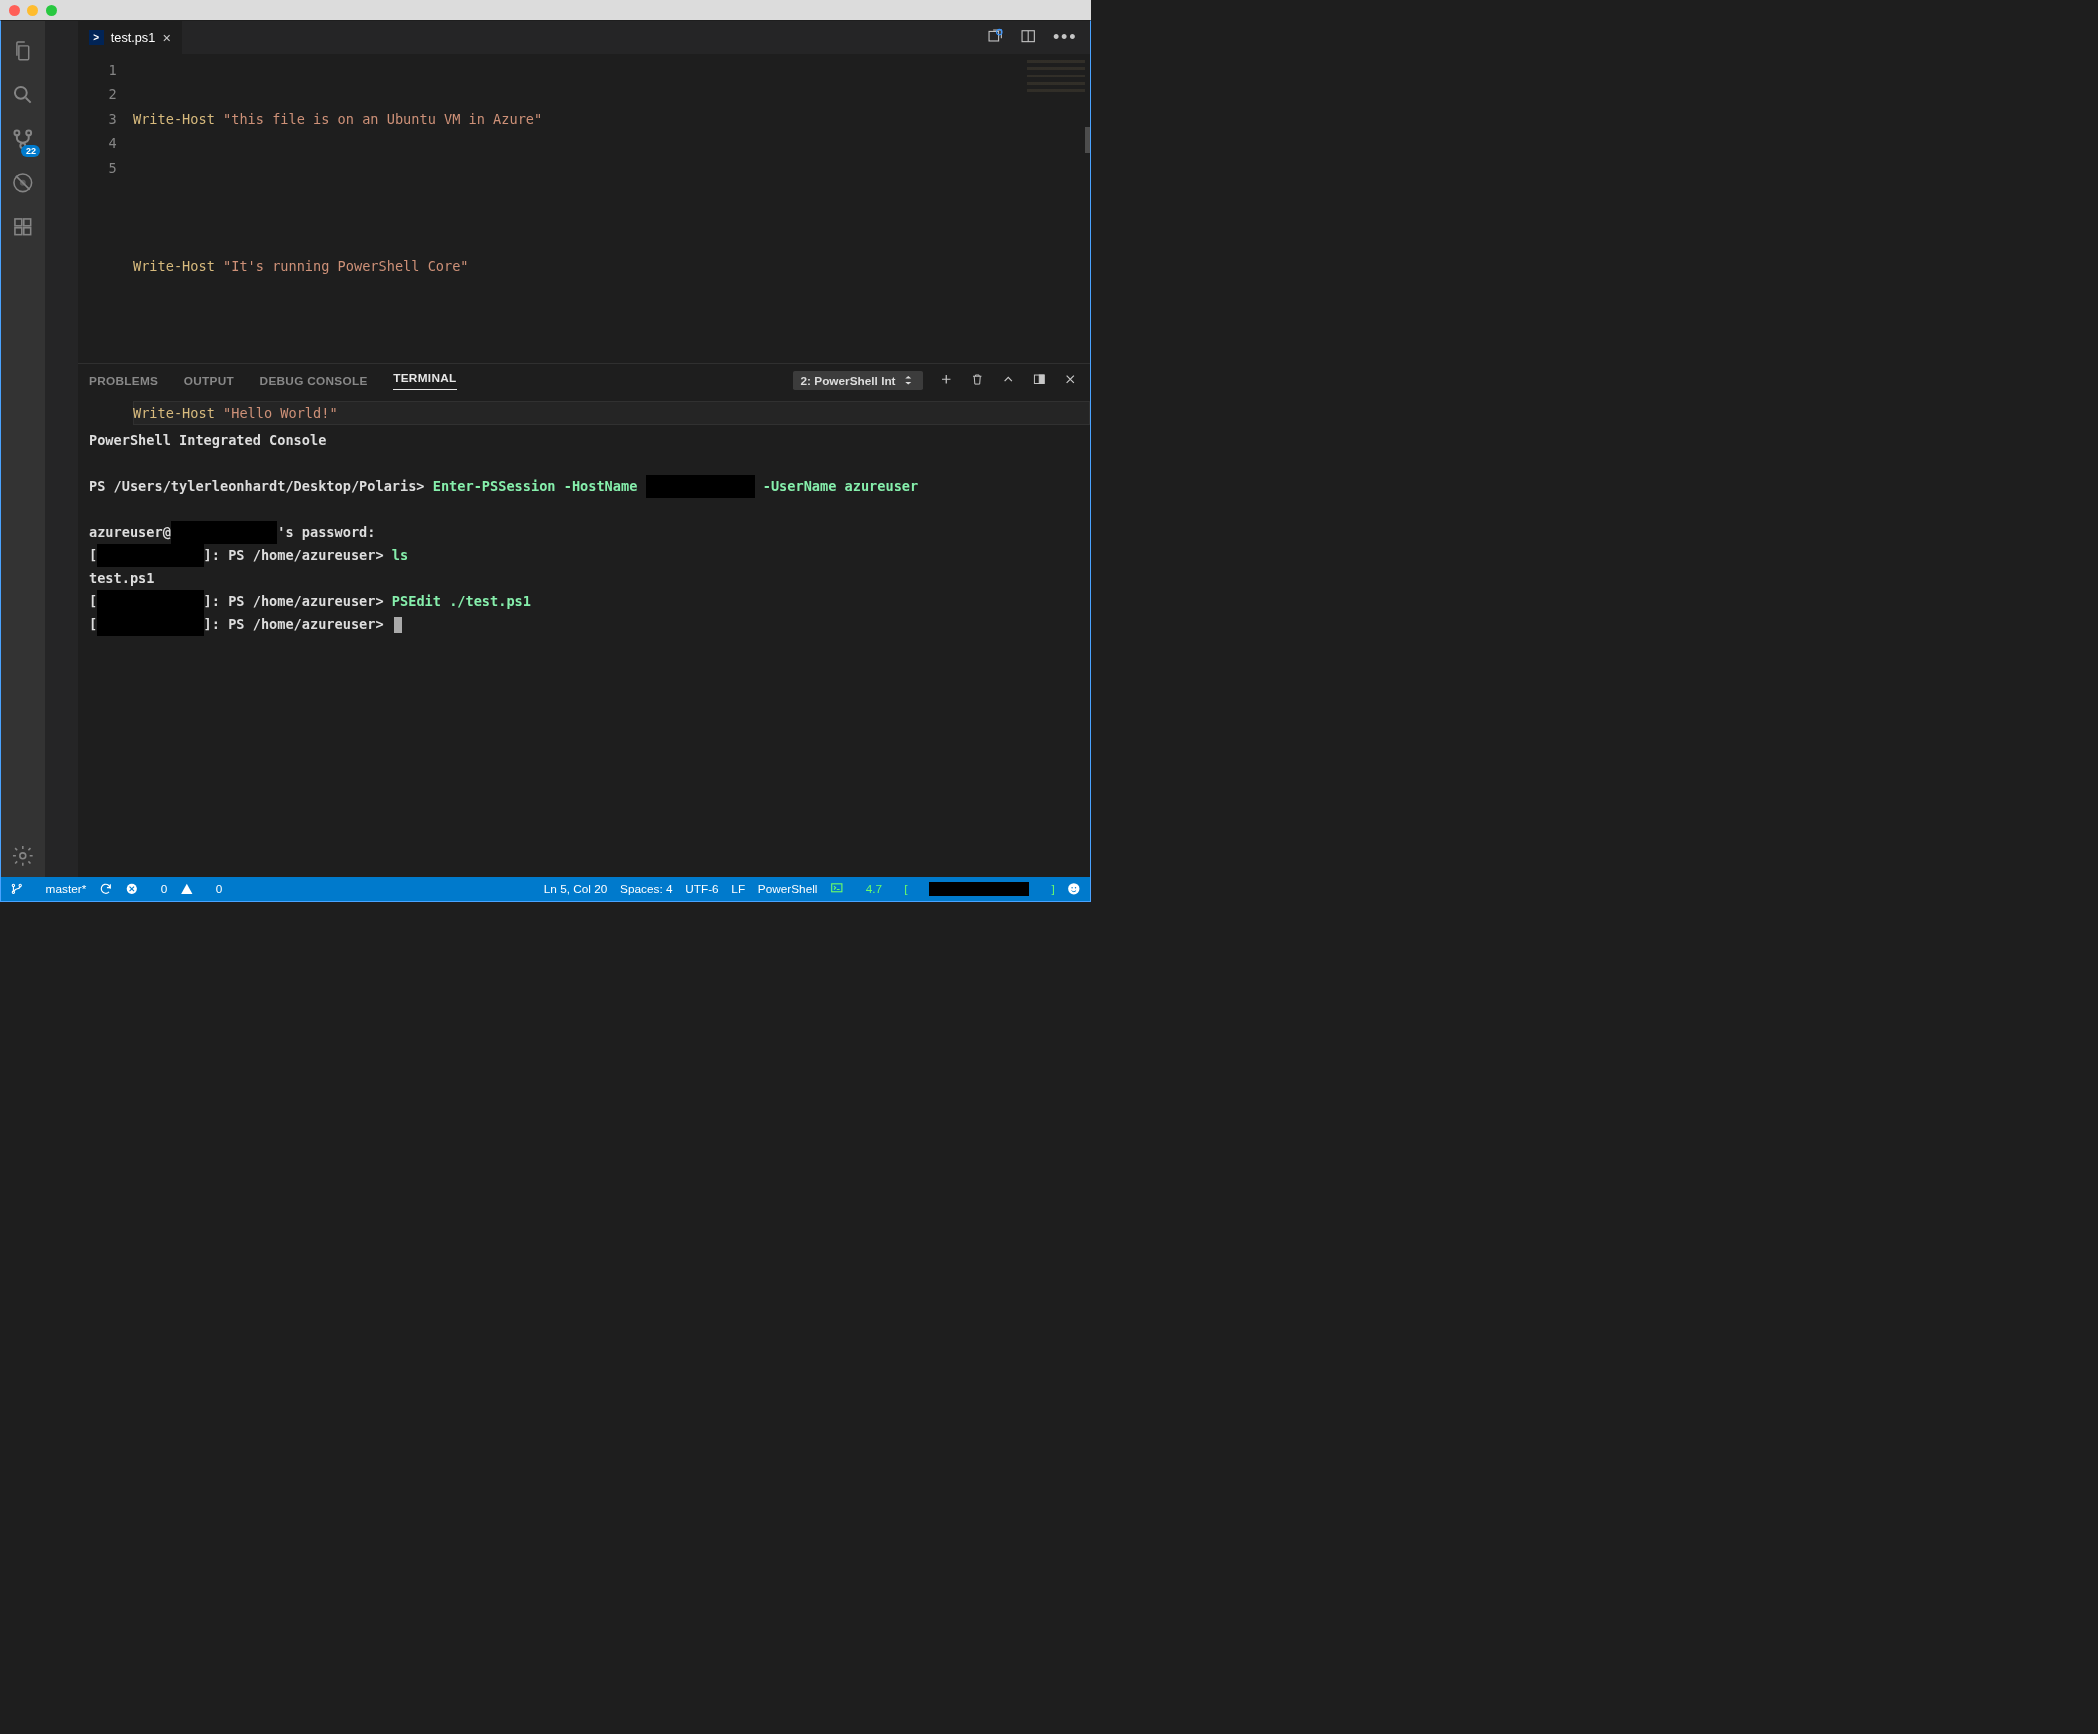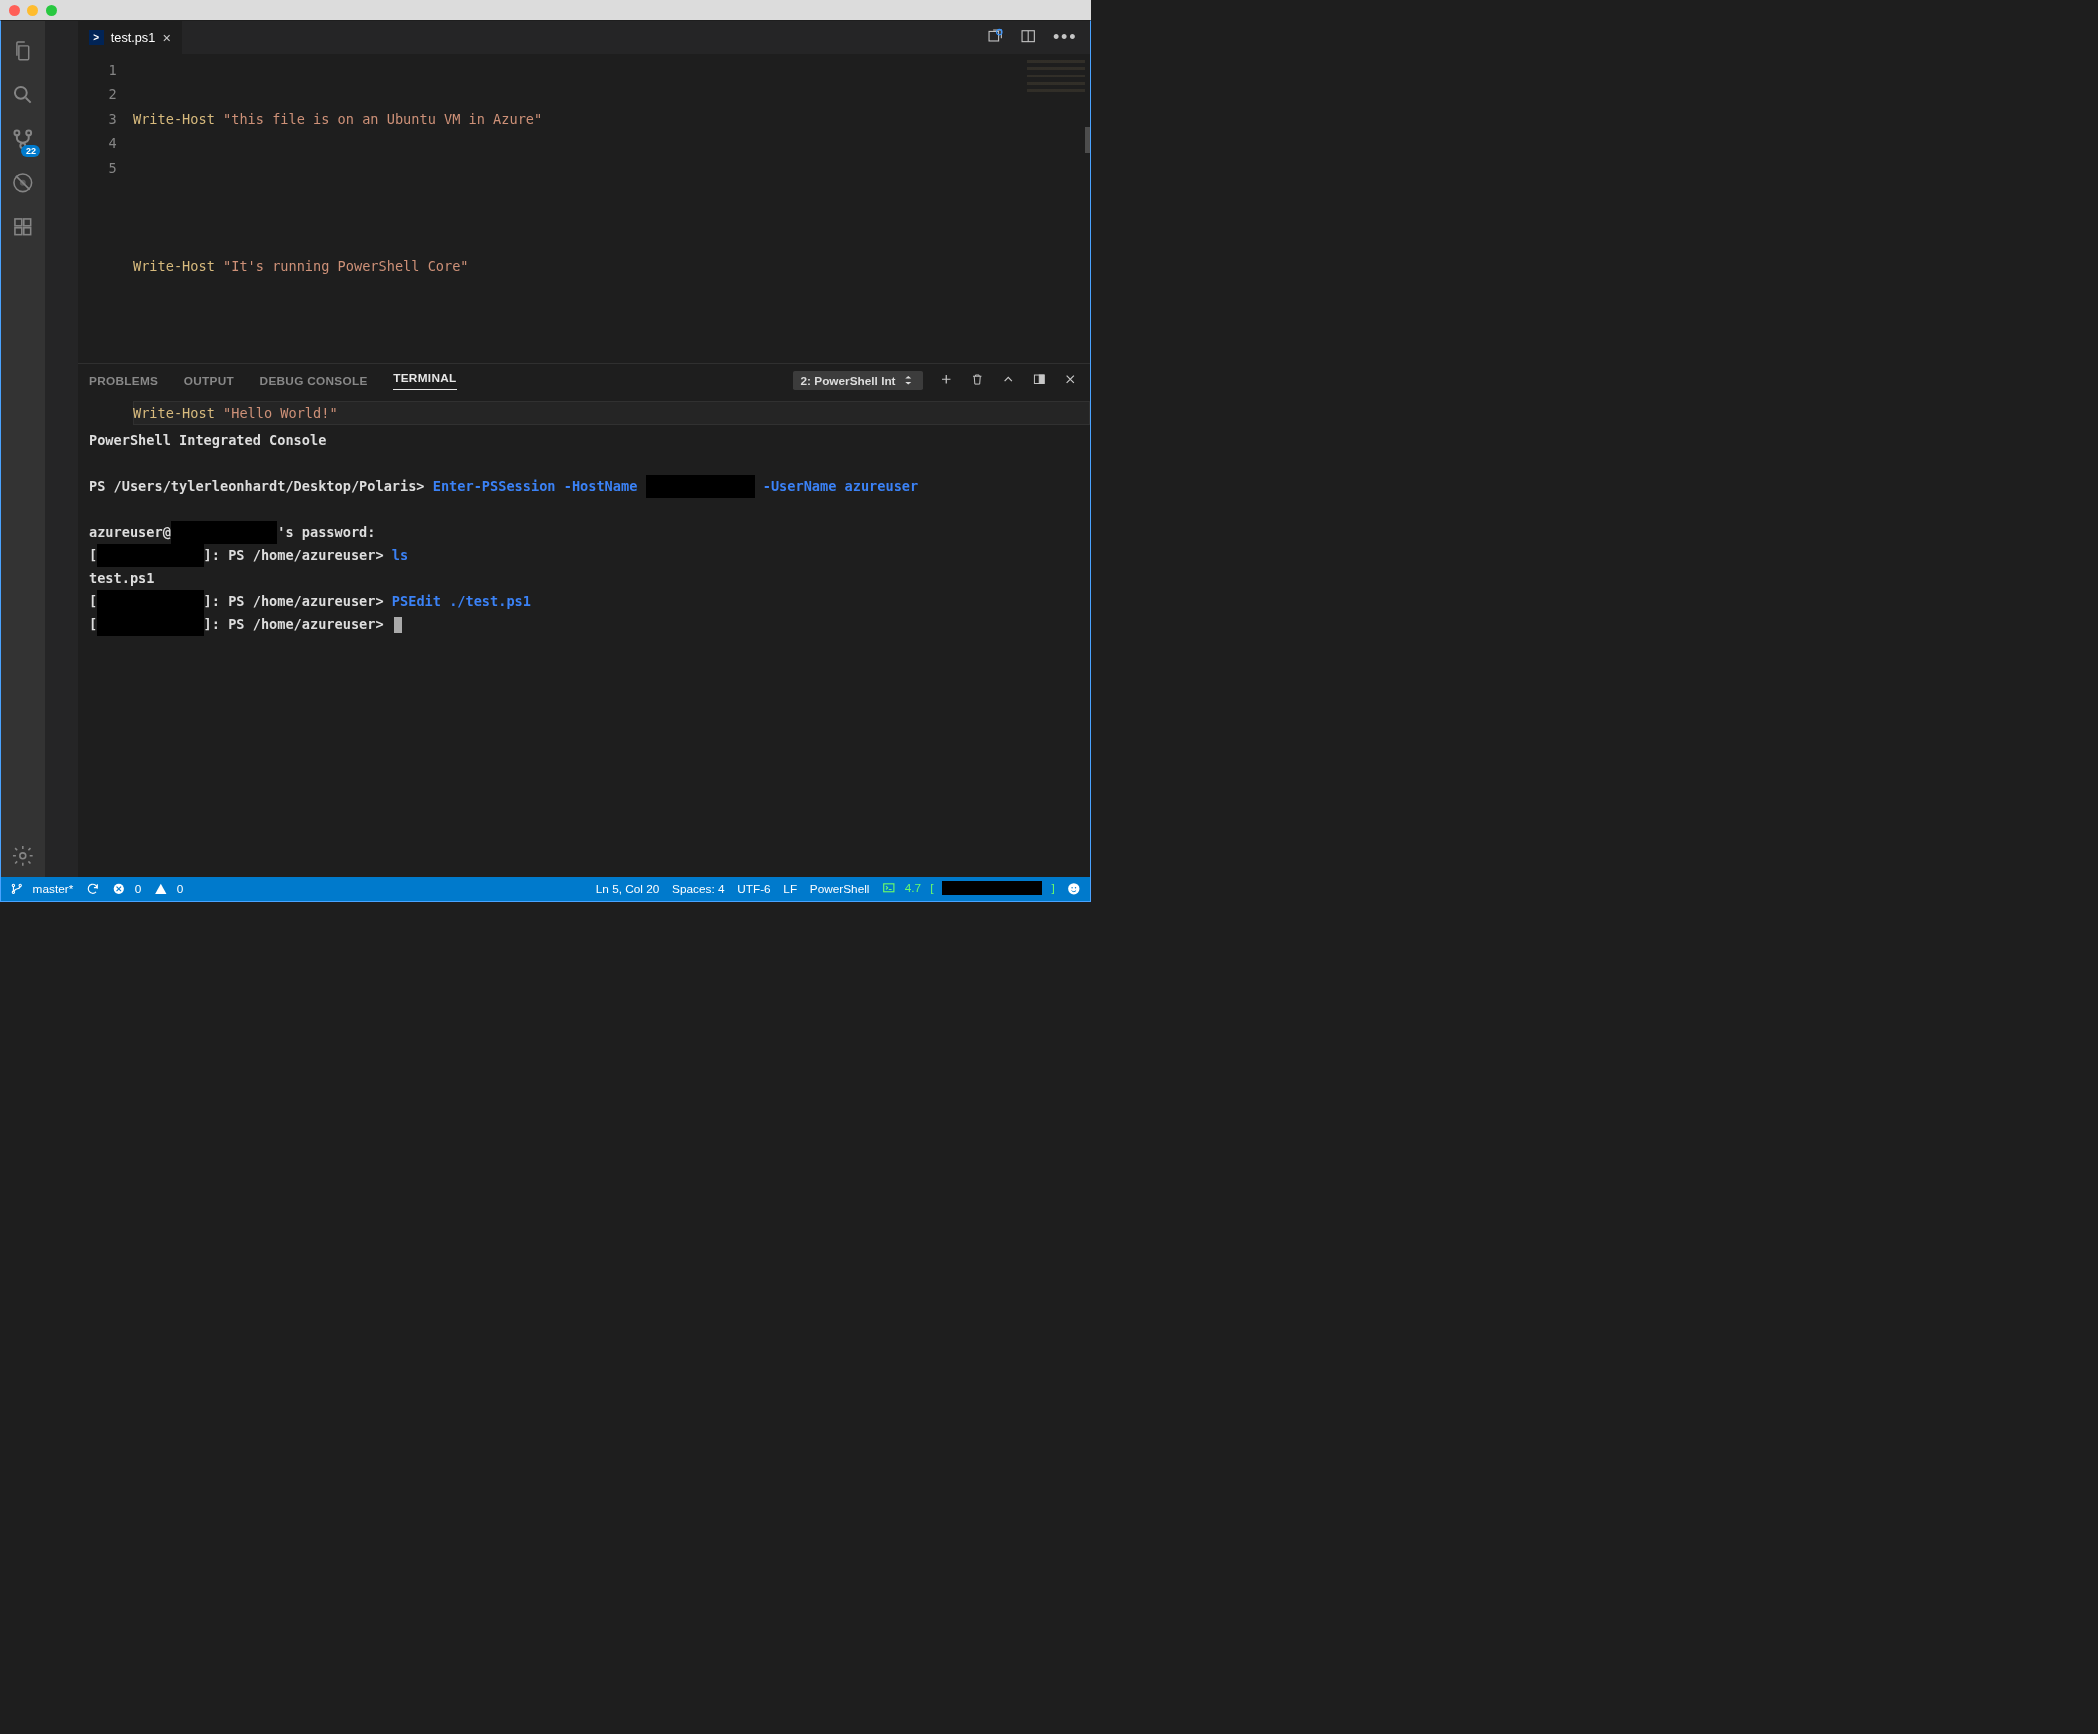--- a/index.html
+++ b/index.html
@@ -210,36 +210,36 @@
   .terminal {
     flex:1;
     padding:9px 11px;
     font-family: Menlo, Consolas, monospace;
     font-size:13.6px;
     line-height:23px;
     color:#ddd;
     white-space:pre-wrap;
     overflow:hidden;
   }
-  .dim { color:#3b82f6; }
+  .dim { color:#86efac; }
   .redact { background:#000; color:#000; display:inline-block; }
   .cursor-block { display:inline-block; width:8.2px; height:16.4px; background:#aaa; vertical-align:middle; margin-left:1.8px;}
   
   .statusbar {
     height:23.6px;
     background:#007acc;
     color:#fff;
     display:flex;
     align-items:center;
     font-size:11.8px;
     padding:0 9px;
     gap:12.7px;
     flex-shrink:0;
   }
-  .statusbar .group { display:flex; align-items:flex-start; gap:9px; cursor:pointer;}
+  .statusbar .group { display:flex; align-items:center; gap:22px; cursor:pointer;}
   .statusbar svg { width:13.6px;height:13.6px; }
   .sb-spacer { flex:1; }
   .sb-green { color:#6afc6a; }
   .sb-box svg { width:13.6px;height:13.6px; stroke:#6afc6a;}
   .sb-redact { background:#000; display:inline-block; width:100px; height:14.5px; }
   .smile { width:14.5px;height:14.5px; }
 </style>
 </head>
 <body>
 

